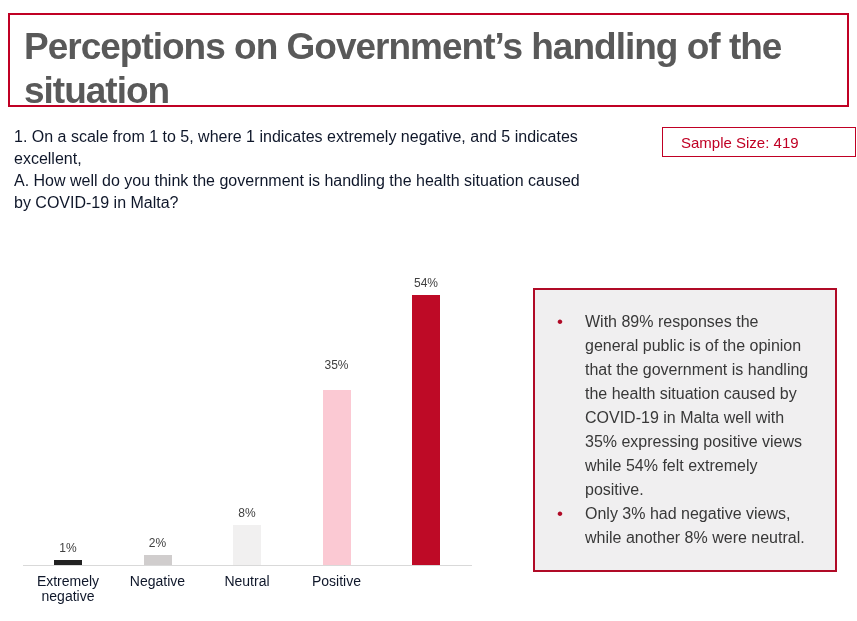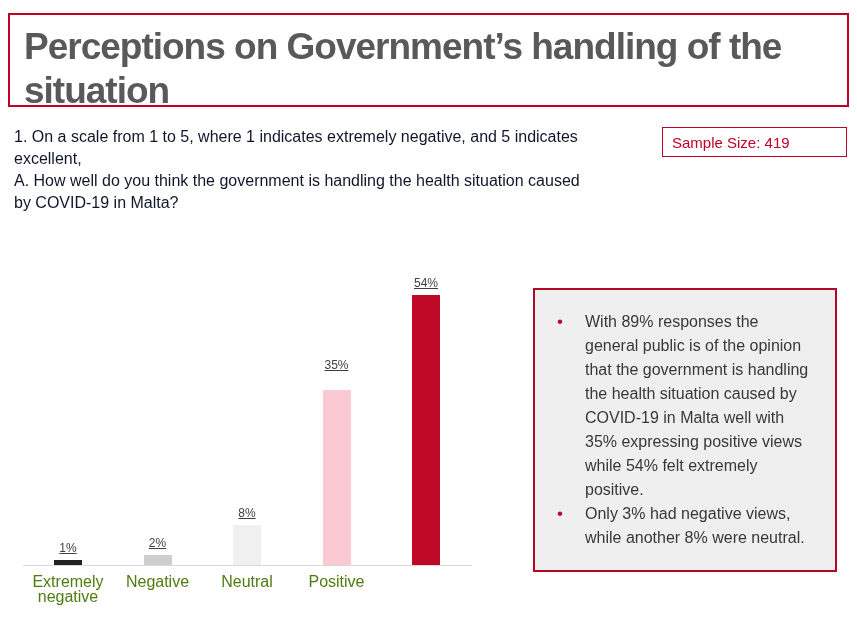--- a/index.html
+++ b/index.html
@@ -20,42 +20,42 @@
   
   .question{
     position:absolute;left:14px;top:126px;width:648px;
     font-size:16px;line-height:22px;color:#0f172a;
     white-space:pre-line;
   }
   
   .sample-box{
     position:absolute;left:662px;top:127px;width:174px;height:28px;
     border:1.5px solid #c00024;display:flex;align-items:center;
-    padding-left:9px;box-sizing:content-box;
+    padding-left:18px;box-sizing:content-box;
   }
   .sample-box span{font-size:15px;color:#c00024;}
   
   .mean-box{
     position:absolute;left:20px;top:302px;width:165px;height:29px;
     border:1.5px solid #c00024;display:flex;align-items:center;padding-left:10px;
   }
   .mean-box span{font-size:17px;color:#c00024;}
   
   .chart{position:absolute;left:0;top:0;width:500px;height:621px;}
   .axis{
     position:absolute;left:23px;top:565px;width:449px;height:1px;background:#d9d9d9;
   }
   .bar{position:absolute;width:28px;}
   .bar-label{
     position:absolute;width:60px;text-align:center;
-    font-size:12px;color:#404040;text-decoration:underline;
+    font-size:12px;color:#404040;
   }
   .cat-label{
     position:absolute;width:80px;top:574px;text-align:center;
-    font-size:16px;line-height:15px;color:#4d7c0f;
+    font-size:14px;line-height:15px;color:#0f172a;
   }
   
   .insight-box{
     position:absolute;left:533px;top:288px;width:304px;height:284px;
     background:#f0eff0;border:2px solid #b00a26;box-sizing:border-box;
   }
   .insight-box ul{
     margin:10px;padding:10px 10px 0 0;list-style:none;
   }
   .insight-box li{

